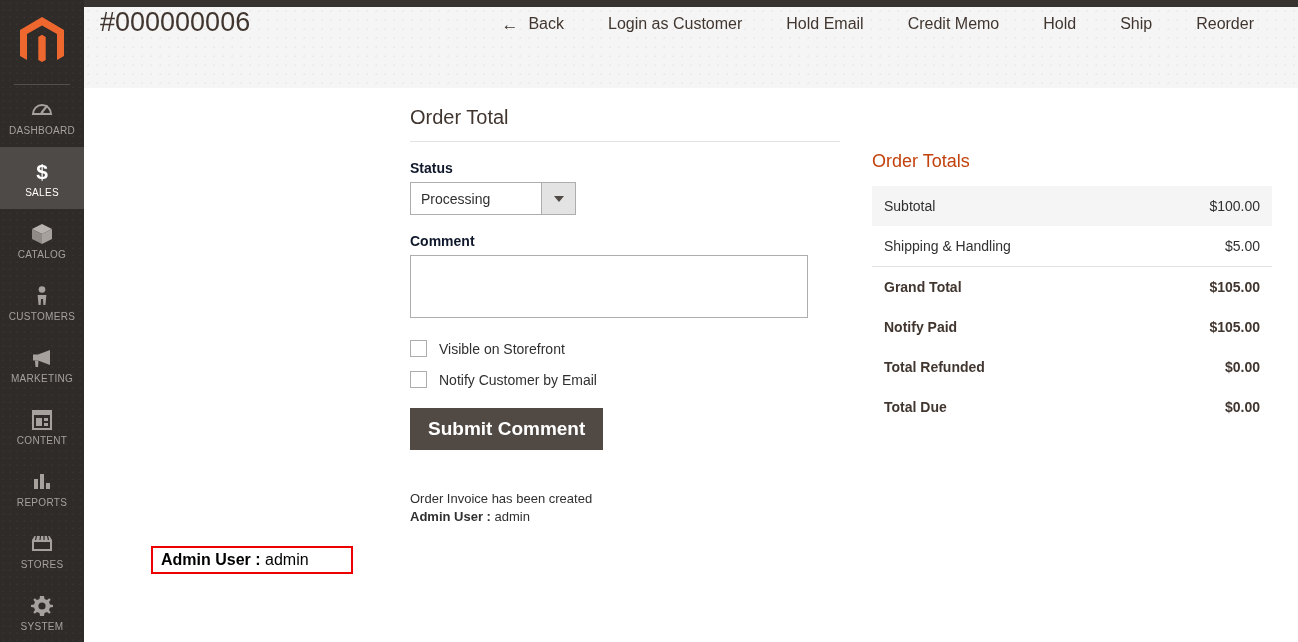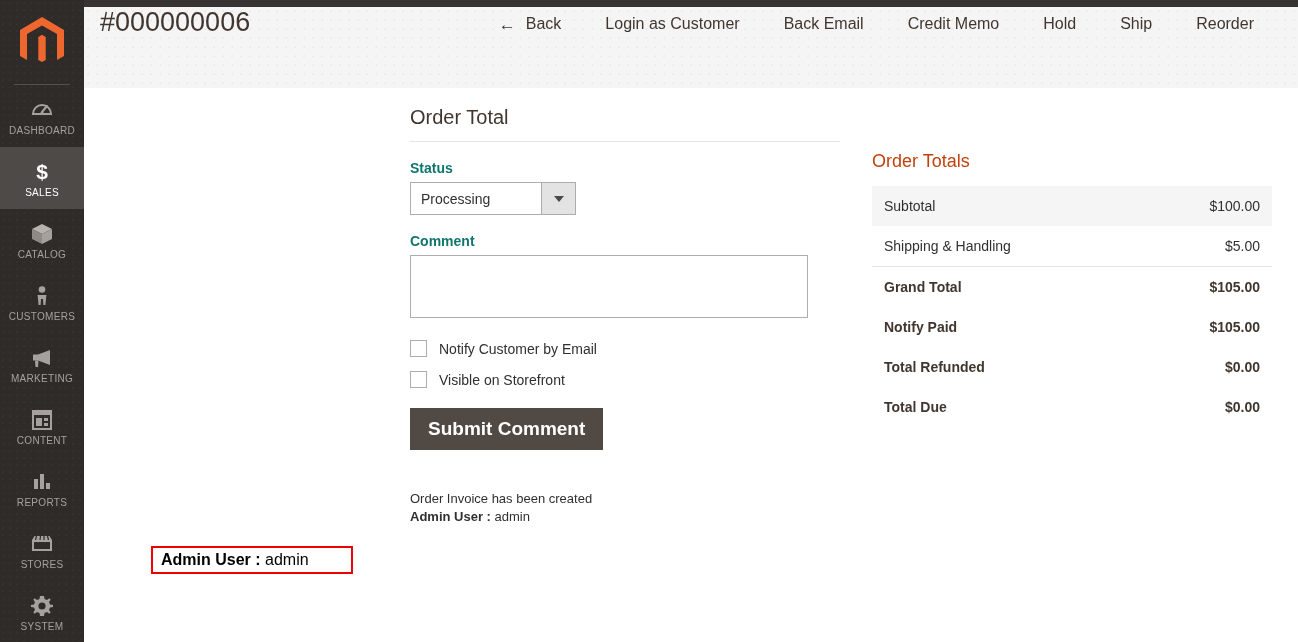--- a/index.html
+++ b/index.html
@@ -82,21 +82,21 @@
   .cols { display: flex; padding: 18px 24px 0 326px; gap: 32px; }
   .col-left { width: 430px; flex: none; }
   .col-right { width: 400px; flex: none; padding-top: 45px;}
 
   .section-title {
     font-size: 20px; color: #41362f; font-weight: 400;
     padding-bottom: 12px; border-bottom: 1px solid #e3e3e3;
     margin-bottom: 18px;
   }
   .field-label {
-    font-size: 14px; font-weight: bold; color: #0f766e;
+    font-size: 14px; font-weight: bold; color: #0f172a;
     margin-bottom: 6px; display: block;
   }
   .select-wrap {
     display: inline-flex; width: 166px; height: 33px;
     border: 1px solid #adadad; background: #ffffff; margin-bottom: 18px;
   }
   .select-val {
     flex: 1; display: flex; align-items: center; padding: 0 10px;
     font-size: 14px; color: #303030;
   }
@@ -276,21 +276,21 @@
   </div>
 
   <div class="page-header">
     <div class="page-title">#000000006</div>
     <div class="header-actions">
       <button class="hbtn back">
         <span class="back-arrow">←</span>
         <span>Back</span>
       </button>
       <button class="hbtn">Login as Customer</button>
-      <button class="hbtn">Back Email</button>
+      <button class="hbtn">Hold Email</button>
       <button class="hbtn">Credit Memo</button>
       <button class="hbtn">Hold</button>
       <button class="hbtn">Ship</button>
       <button class="hbtn">Reorder</button>
     </div>
   </div>
 
   <div class="content">
     <div class="cols">
 
@@ -303,25 +303,25 @@
           <span class="select-btn">
               <span class="caret"></span>
             </span>
         </div>
 
         <label class="field-label">Comment</label>
         <textarea class="comment-box" placeholder="" style=""></textarea>
 
         <div class="check-row">
           <span class="cbox"></span>
-          <span class="check-label">Notify Customer by Email</span>
+          <span class="check-label">Visible on Storefront</span>
         </div>
         <div class="check-row">
           <span class="cbox"></span>
-          <span class="check-label">Visible on Storefront</span>
+          <span class="check-label">Notify Customer by Email</span>
         </div>
 
         <button class="submit-btn">Submit Comment</button>
       </div>
 
       <div class="col-right">
         <div class="totals-title">Order Totals</div>
         <table class="totals-table">
           <tbody>
             <tr class="shade">

